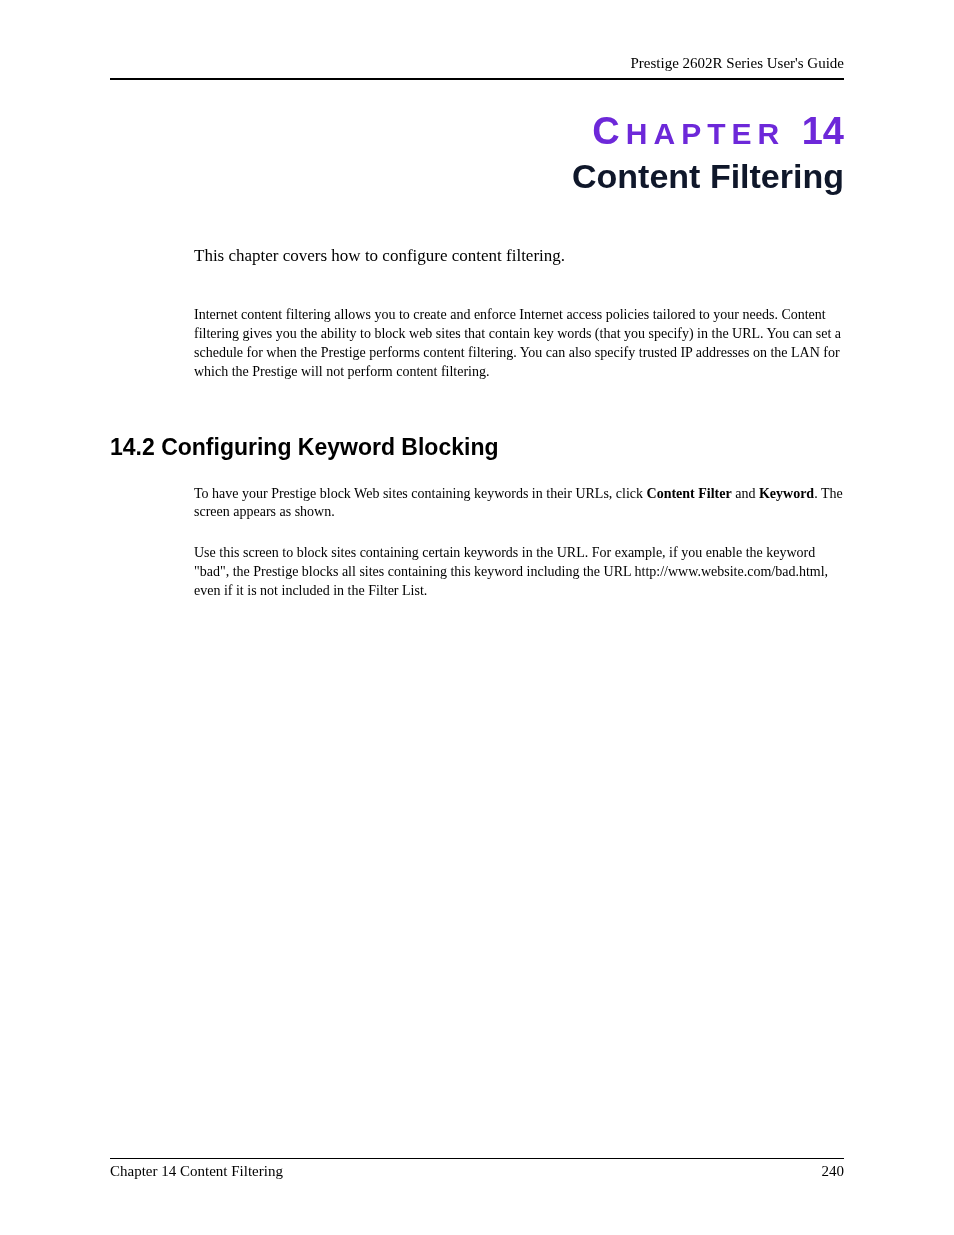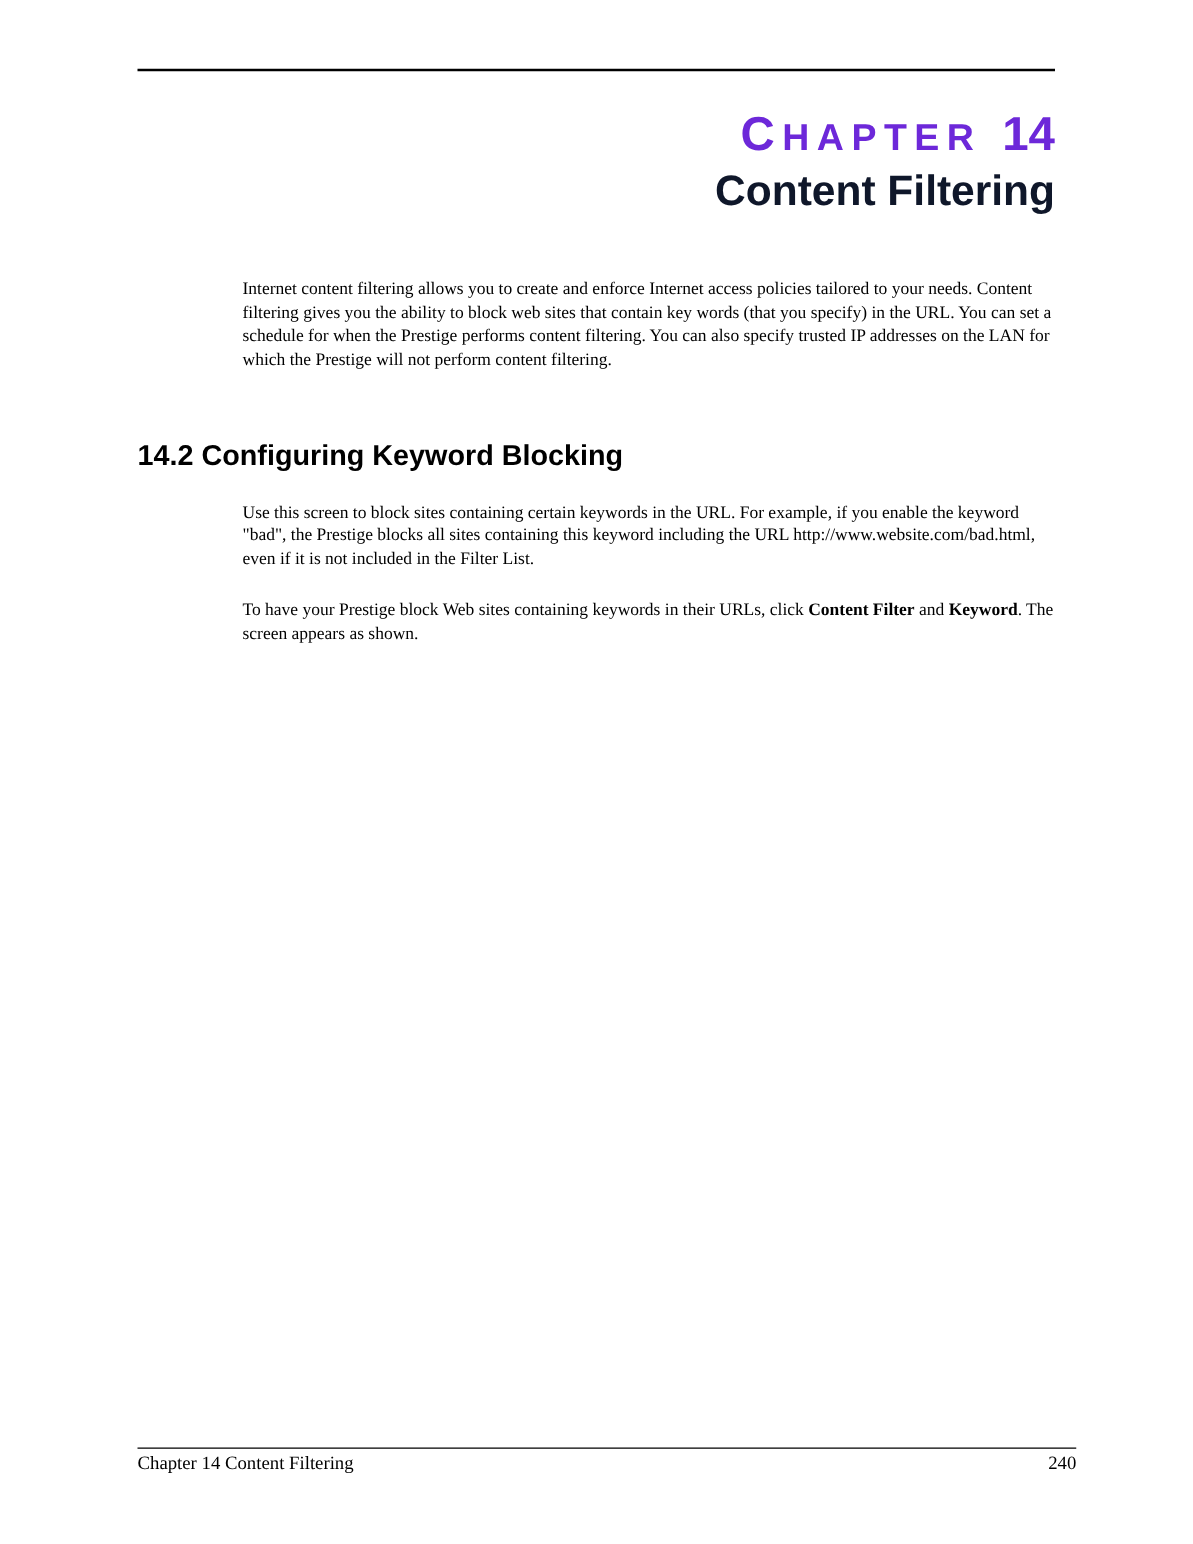--- a/index.html
+++ b/index.html
@@ -69,55 +69,57 @@
     line-height: 1.35;
     margin: 0 0 22px 0;
     padding-left: 84px;
   }
   .section-gap {
     height: 30px;
   }
   .footer {
     position: absolute;
     left: 110px;
-    right: 93px;
+    right: 110px;
     bottom: 55px;
   }
   .hr-bottom {
     border: none;
     border-top: 1.5px solid #000;
     margin: 0 0 4px 0;
   }
   .footer-row {
     display: flex;
     justify-content: space-between;
     font-size: 15px;
   }
 </style>
 </head>
 <body>
 
 <div class="page">
+  <div class="running-header">Prestige 2602R Series User's Guide</div>
   <hr class="hr-top">
 
   <h1 class="chapter-label">
     <span>C</span><span class="small-caps">HAPTER</span><span> </span><span class="num">14</span>
   </h1>
   <h2 class="chapter-title">Content Filtering</h2>
 
+  <p class="intro">This chapter covers how to configure content filtering.</p>
 
   <p class="body-text">Internet content filtering allows you to create and enforce Internet access policies tailored to your needs. Content filtering gives you the ability to block web sites that contain key words (that you specify) in the URL. You can set a schedule for when the Prestige performs content filtering. You can also specify trusted IP addresses on the LAN for which the Prestige will not perform content filtering.</p>
 
   <div class="section-gap"></div>
 
   <h3 class="section-heading">14.2  Configuring Keyword Blocking</h3>
-  <p class="body-text">Use this screen to block sites containing certain keywords in the URL. For example, if you enable the keyword "bad", the Prestige blocks all sites containing this keyword including the URL http://www.website.com/bad.html, even if it is not included in the Filter List.</p>
   <p class="body-text">
     <span>To have your Prestige block Web sites containing keywords in their URLs, click </span><b>Content Filter</b><span> and </span><b>Keyword</b><span>. The screen appears as shown.</span>
   </p>
+  <p class="body-text">Use this screen to block sites containing certain keywords in the URL. For example, if you enable the keyword "bad", the Prestige blocks all sites containing this keyword including the URL http://www.website.com/bad.html, even if it is not included in the Filter List.</p>
 
   <div class="footer">
     <hr class="hr-bottom">
     <div class="footer-row">
       <span>Chapter 14 Content Filtering</span>
       <span>240</span>
     </div>
   </div>
 </div>
 

